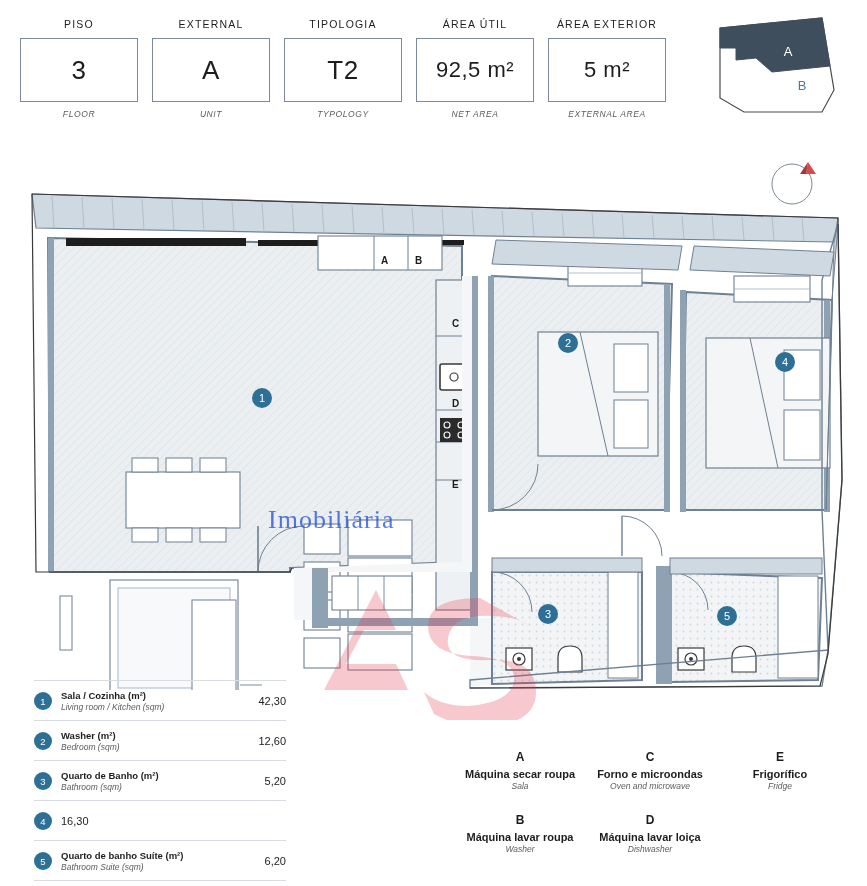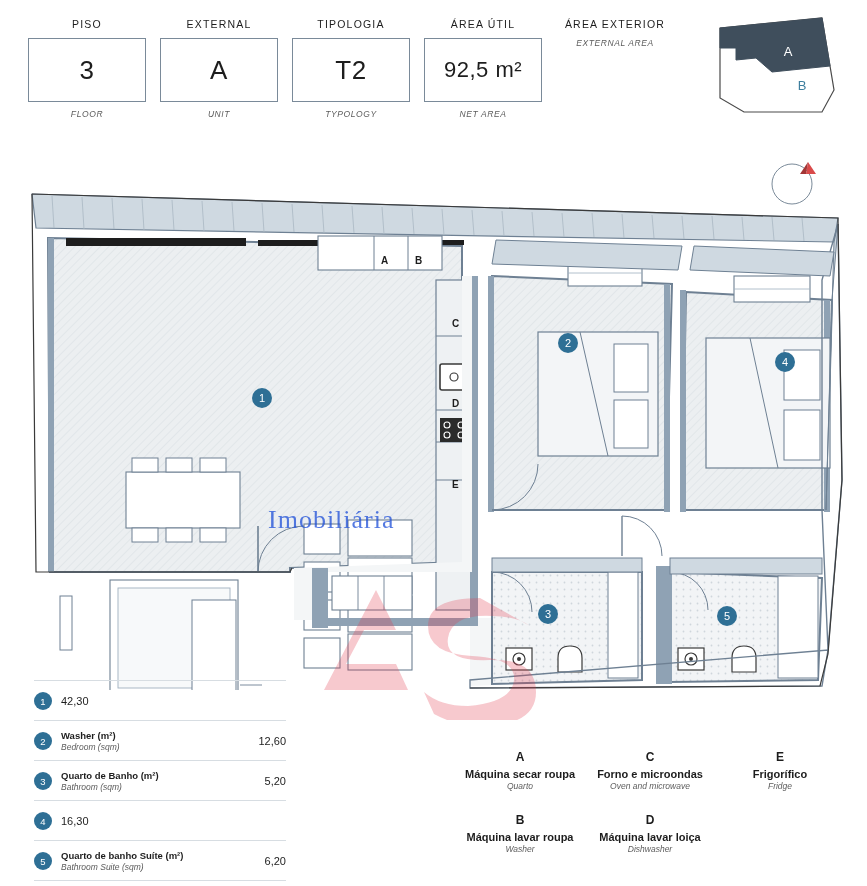--- a/index.html
+++ b/index.html
@@ -13,21 +13,21 @@
     font-family: "Liberation Sans", sans-serif;
     color: #2b2b2b;
     position: relative;
     overflow: hidden;
   }
 
   
   .spec-row {
     position: absolute;
     top: 18px;
-    left: 28px;
+    left: 20px;
     display: flex;
     gap: 14px;
   }
   .spec {
     width: 118px;
     text-align: center;
   }
   .spec-title {
     font-size: 10.5px;
     letter-spacing: 1.2px;
@@ -230,20 +230,23 @@
   <div class="spec">
     <div class="spec-title">ÁREA ÚTIL</div>
     <div class="spec-box">
       <span class="spec-value small">92,5 m²</span>
     </div>
     <div class="spec-sub">NET AREA</div>
   </div>
 
   <div class="spec">
     <div class="spec-title">ÁREA EXTERIOR</div>
+    <div class="spec-box">
+      <span class="spec-value small">5 m²</span>
+    </div>
     <div class="spec-sub">EXTERNAL AREA</div>
   </div>
 
 </div>
 
 <div class="keyplan">
   <svg width="130" height="104" viewBox="0 0 130 104">
     <polygon points="8,14 110,4 122,76 110,98 32,98 8,84" fill="none" stroke="#4a4a4a" stroke-width="1.2"></polygon>
     <polygon points="8,14 110,4 118,52 60,58 44,44 24,46 24,34 8,34" fill="#3f4e5c" stroke="#3f4e5c" stroke-width="1"></polygon>
     <text x="76" y="42" font-family="Liberation Sans, sans-serif" font-size="13" fill="#ffffff" text-anchor="middle">A</text>
@@ -463,20 +466,24 @@
 <div class="plan-letter" style="left:381px; top:255px;">A</div>
 <div class="plan-letter" style="left:415px; top:255px;">B</div>
 <div class="plan-letter" style="left:452px; top:318px;">C</div>
 <div class="plan-letter" style="left:452px; top:398px;">D</div>
 <div class="plan-letter" style="left:452px; top:479px;">E</div>
 
 <div class="legend">
 
   <div class="legend-row">
     <div class="lg-num">1</div>
+    <div class="lg-texts">
+      <div class="lg-pt">Sala / Cozinha (m²)</div>
+      <div class="lg-en">Living room / Kitchen (sqm)</div>
+    </div>
     <div class="lg-val">42,30</div>
   </div>
 
   <div class="legend-row">
     <div class="lg-num">2</div>
     <div class="lg-texts">
       <div class="lg-pt">Washer (m²)</div>
       <div class="lg-en">Bedroom (sqm)</div>
     </div>
     <div class="lg-val">12,60</div>
@@ -505,21 +512,21 @@
     <div class="lg-val">6,20</div>
   </div>
 
 </div>
 
 <div class="appliances">
 
   <div class="app">
     <div class="app-letter">A</div>
     <div class="app-pt">Máquina secar roupa</div>
-    <div class="app-en">Quarto</div>
+    <div class="app-en">Sala</div>
   </div>
 
   <div class="app">
     <div class="app-letter">C</div>
     <div class="app-pt">Forno e microondas</div>
     <div class="app-en">Oven and microwave</div>
   </div>
 
   <div class="app">
     <div class="app-letter">E</div>

